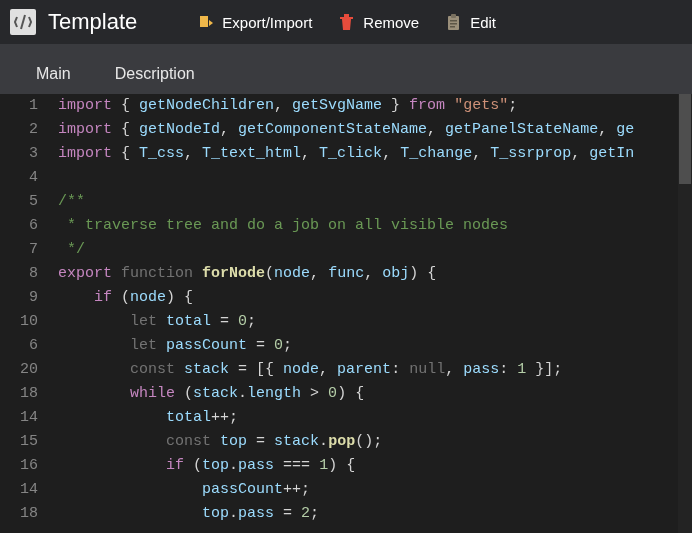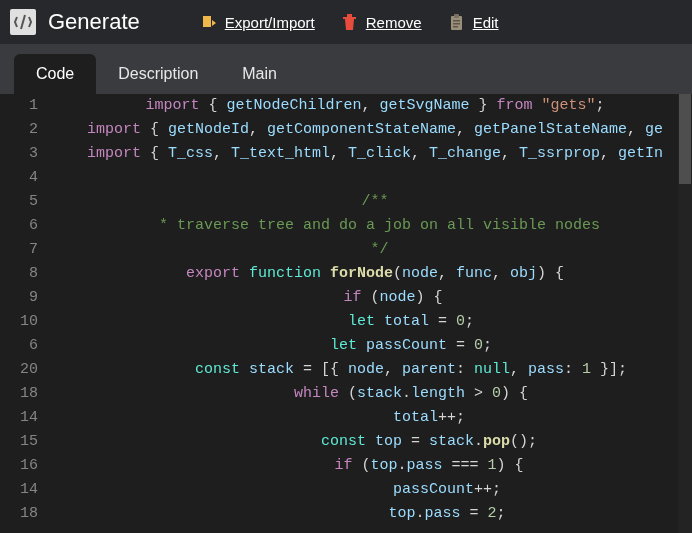--- a/index.html
+++ b/index.html
@@ -28,21 +28,21 @@
   }
   .title {
     color: #ffffff;
     font-size: 22px;
     font-weight: 400;
     margin-right: 30px;
   }
   .header-actions { display: flex; gap: 26px; margin-left: 18px; }
   .hbtn {
     display: flex; align-items: center; gap: 8px;
-    color: #ffffff; font-size: 15px; cursor: pointer; text-decoration: underline;
+    color: #ffffff; font-size: 15px; cursor: pointer;
   }
   .hbtn .ic { width: 17px; height: 17px; display:flex;align-items:center;justify-content:center; }
 
   
   .tabsbar {
     height: 50px;
     background: #3a3b3f;
     display: flex;
     align-items: flex-end;
     padding-left: 14px;
@@ -80,27 +80,26 @@
     color: #858585;
     background: #1e1e1e;
     user-select: none;
   }
   .gutter div { height: 24px; }
   .code {
     flex: 1;
     padding-left: 0;
     white-space: pre;
     overflow: hidden;
-    text-align: center;
   }
   .code .row { height: 24px; }
 
   
   .kw   { color: #c586c0; }   
-  .vkw  { color: #5eead4; margin-top: 8px; }   
+  .vkw  { color: #737373; margin-top: 8px; }   
   .fn   { color: #dcdcaa; font-weight: bold; }   
   .var  { color: #9cdcfe; }   
   .str  { color: #ce9178; }   
   .num  { color: #b5cea8; }   
   .cmt  { color: #6a9955; }   
   .pn   { color: #d4d4d4; }
 
   
   .vscroll {
     position:absolute; right:0; top:0; width:14px; height:100%;
@@ -116,21 +115,21 @@
 
 <div class="header">
   <div class="logo-box">
     <svg width="18" height="18" viewBox="0 0 18 18">
         <rect x="0" y="0" width="18" height="18" fill="none"></rect>
       <path d="M3 4 L1 9 L3 14" stroke="#555" stroke-width="2" fill="none"></path>
       <path d="M15 4 L17 9 L15 14" stroke="#555" stroke-width="2" fill="none"></path>
       <path d="M11 2 L7 16" stroke="#555" stroke-width="2"></path>
     </svg>
   </div>
-  <div class="title">Generate</div>
+  <div class="title">Template</div>
 
   <div class="header-actions">
 
     <div class="hbtn">
       <span class="ic">
         <svg width="17" height="17" viewBox="0 0 17 17">
           <path d="M3 2h8v11H3z" fill="#f0b84a"></path>
           <path d="M12 6l4 3-4 3z" fill="#f0b84a"></path>
         </svg>
       </span>
@@ -159,28 +158,25 @@
         </svg>
       </span>
       <span>Edit</span>
     </div>
 
 
   </div>
 </div>
 
 <div class="tabsbar">
-  <div class="tab active">
-    <span>Code</span>
+  <div class="tab">
+    <span>Main</span>
   </div>
   <div class="tab">
     <span>Description</span>
-  </div>
-  <div class="tab">
-    <span>Main</span>
   </div>
 </div>
 
 <div class="editor">
   <div class="gutter" id="gutter">
       <div>1</div>
       <div>2</div>
       <div>3</div>
       <div>4</div>
       <div>5</div>

